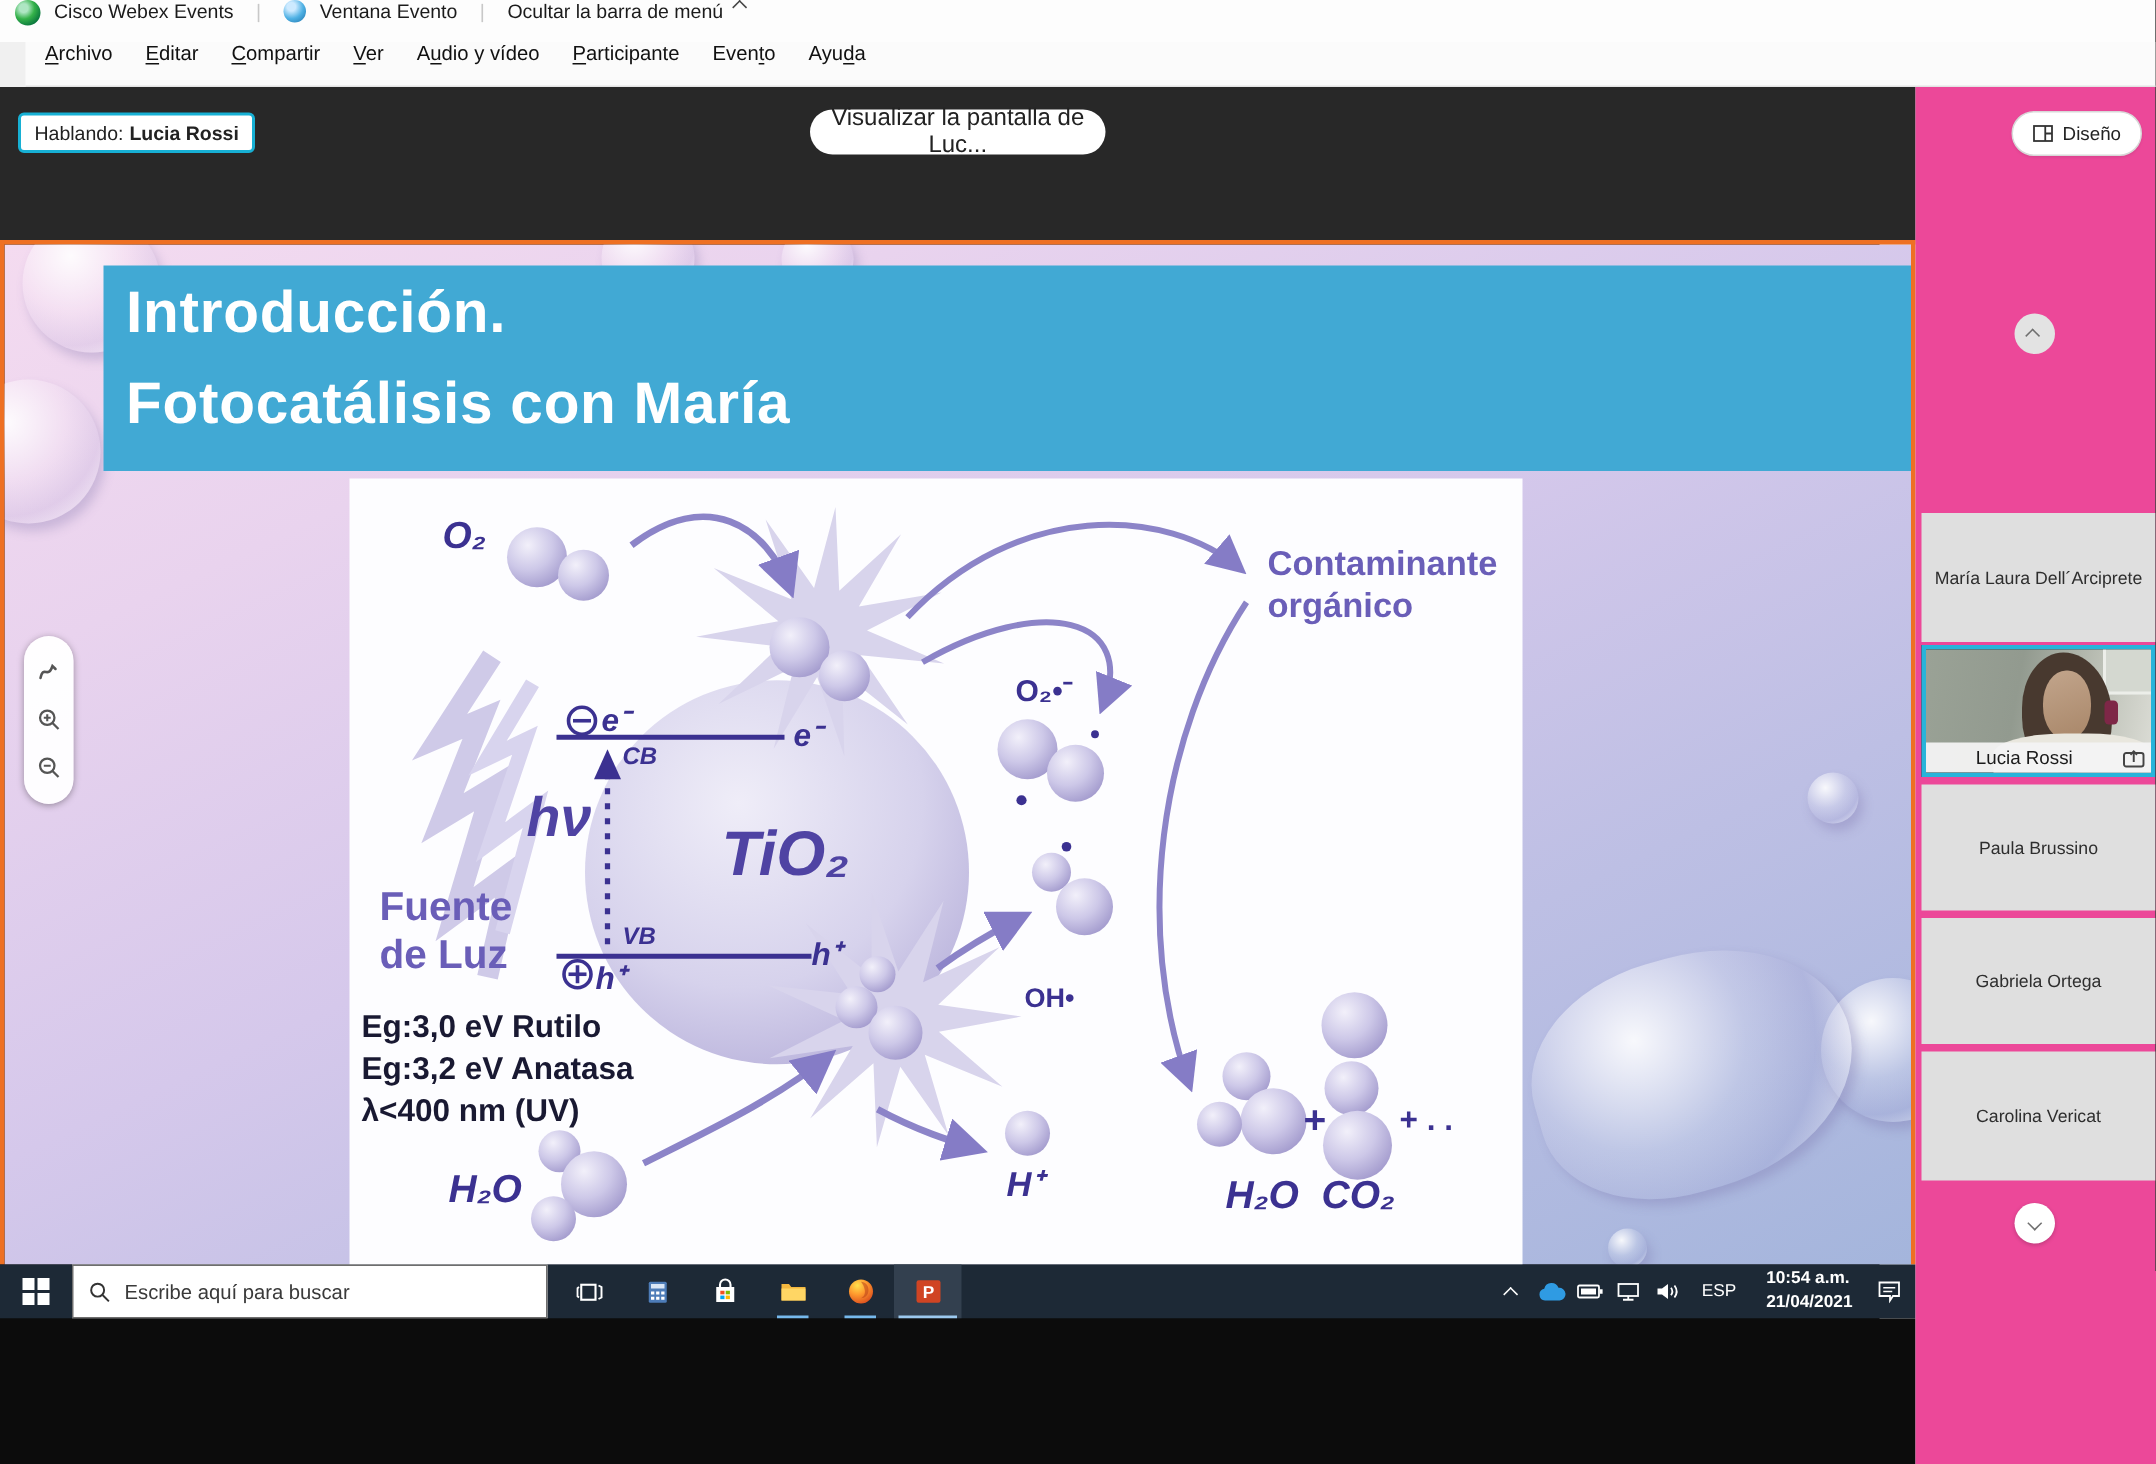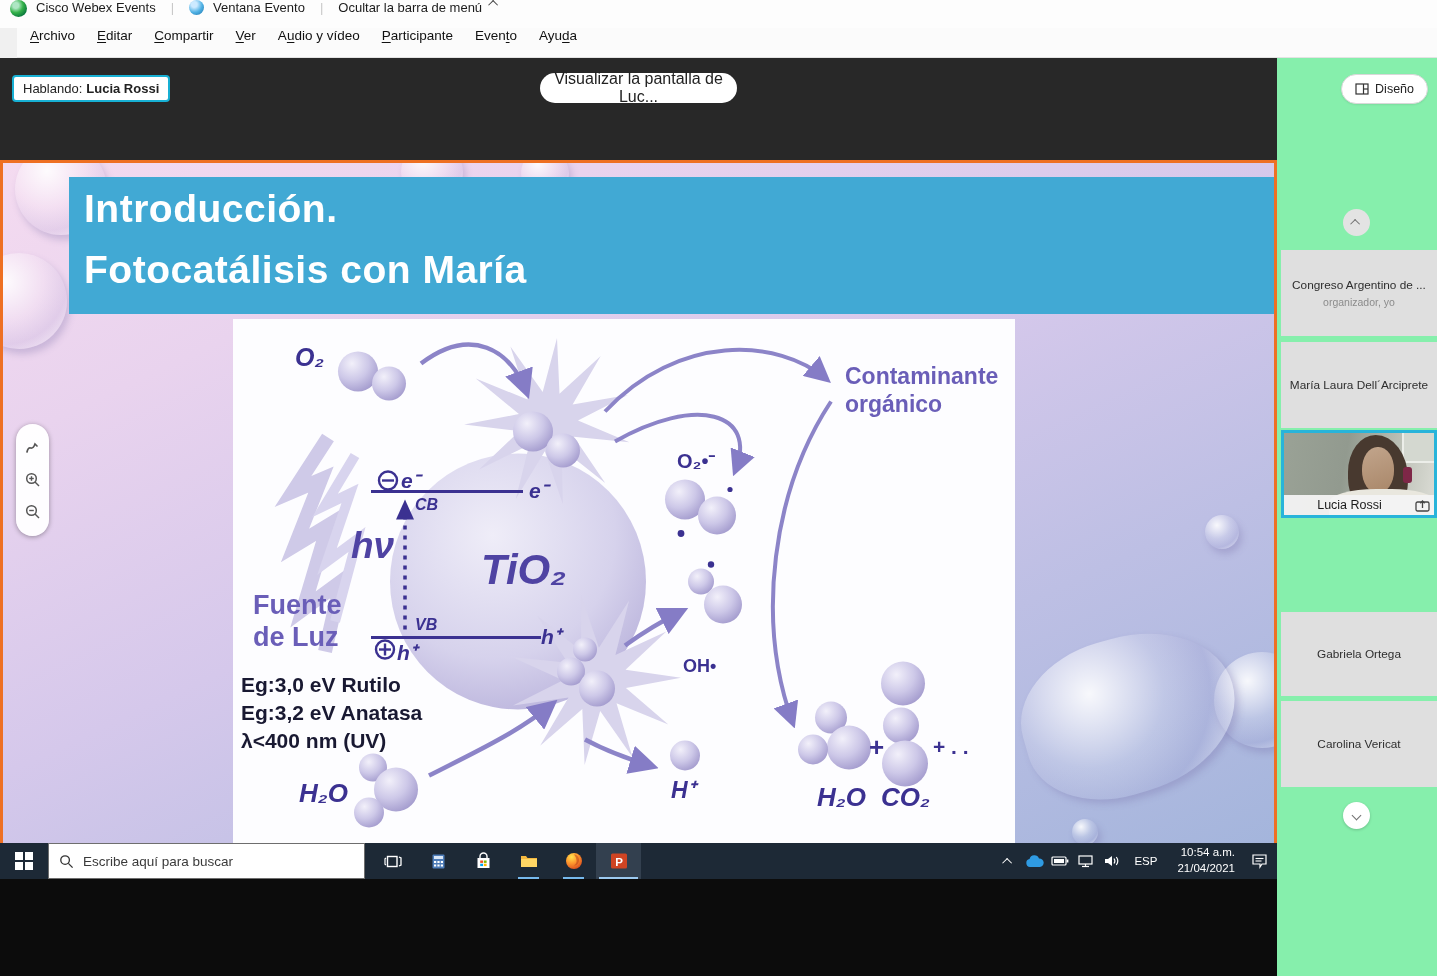--- a/index.html
+++ b/index.html
@@ -66,26 +66,26 @@
   #search-box input { border:none; outline:none; font-size:13.5px; width:250px; color:#222;
     font-family:Liberation Sans, sans-serif; background:transparent; }
   #search-box input::placeholder { color:#3a3a3a; }
   .app-tile { width:45px; display:flex; align-items:center; justify-content:center; position:relative; }
   .app-tile.open::after { content:""; position:absolute; bottom:0; left:12px; right:12px; height:2px; background:#76b9ed; }
   .app-tile.active { background:#33404f; }
   .app-tile.active::after { left:3px; right:3px; background:#9cc9ef; }
   #tray { margin-left:auto; display:flex; align-items:center; gap:6px; padding-right:8px; color:#fff; }
   .tray-ic { width:20px; height:20px; display:flex; align-items:center; justify-content:center; }
   #lang { font-size:11.5px; padding:0 6px; }
-  #clock { font-size:11.5px; text-align:right; line-height:1.35; padding:0 8px; }
+  #clock { font-size:11.5px; text-align:left; line-height:1.35; padding:0 8px;font-weight:bold; }
 
   #blackfoot { position:absolute; left:0; top:821px; width:1277px; height:97px; background:#0c0c0c; }
 
   
-  #rightpanel { position:absolute; right:0; top:58px; width:160px; height:918px; background:#86efac; }
+  #rightpanel { position:absolute; right:0; top:58px; width:160px; height:918px; background:#ec4899; }
   #layout-btn { position:absolute; right:9px; top:16px; height:30px; padding:0 13px; background:#fff;
     border:1px solid #d8d8d8; border-radius:15px; display:flex; align-items:center; gap:6px;
     font-size:12.5px; color:#222; box-shadow:0 1px 2px rgba(0,0,0,.08); }
   .scroll-circ { position:absolute; left:66px; width:27px; height:27px; border-radius:50%;
     display:flex; align-items:center; justify-content:center; }
   #scroll-up { top:151px; background:#e3e3e3; }
   #scroll-down { top:744px; background:#fff; box-shadow:0 1px 3px rgba(0,0,0,.2); }
   .scroll-circ .chev { border-color:#707070; }
   .ptile { position:absolute; left:4px; width:156px; background:#dfdfdf; display:flex;
     flex-direction:column; align-items:center; justify-content:center; }
@@ -430,24 +430,20 @@
         <line x1="8.5" y1="1" x2="8.5" y2="11" stroke="#333" stroke-width="1.2"></line>
         <line x1="8.5" y1="6" x2="13" y2="6" stroke="#333" stroke-width="1.2"></line>
       </svg>
       <span>Diseño</span>
     </button>
 
     <div id="scroll-up" class="scroll-circ">
         <span class="chev up"></span>
       </div>
 
-    <div class="ptile" style="top:192px; height:86px;">
-      <div class="pname">Congreso Argentino de ...</div>
-      <div class="prole">organizador, yo</div>
-    </div>
     <div class="ptile" style="top:284px; height:86px;">
       <div class="pname">María Laura Dell´Arciprete</div>
     </div>
 
     <div id="video-tile">
       <div class="video-frame">
         <div class="vf-window"></div>
         <div class="vf-hair"></div>
         <div class="vf-face"></div>
         <div class="vf-phone"></div>
@@ -455,20 +451,23 @@
         <div class="vf-namebar">
           <span class="nm">Lucia Rossi</span>
           <svg class="share-ic" viewBox="0 0 15 13">
             <rect x="1" y="3" width="13" height="9" rx="1.5" stroke="#444" stroke-width="1.3" fill="none"></rect>
             <path d="M7.5,9 V2.2 M5.3,4.2 L7.5,2 L9.7,4.2" stroke="#444" stroke-width="1.3" fill="none"></path>
           </svg>
         </div>
       </div>
     </div>
 
+    <div class="ptile" style="top:465px; height:84px;">
+      <div class="pname">Paula Brussino</div>
+    </div>
     <div class="ptile" style="top:554px; height:84px;">
       <div class="pname">Gabriela Ortega</div>
     </div>
     <div class="ptile" style="top:643px; height:86px;">
       <div class="pname">Carolina Vericat</div>
     </div>
 
     <div id="scroll-down" class="scroll-circ">
         <span class="chev down"></span>
       </div>

